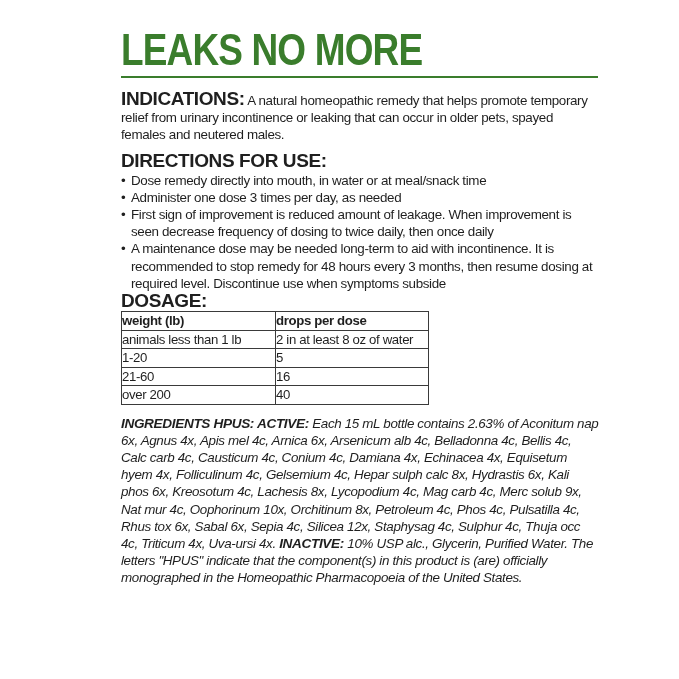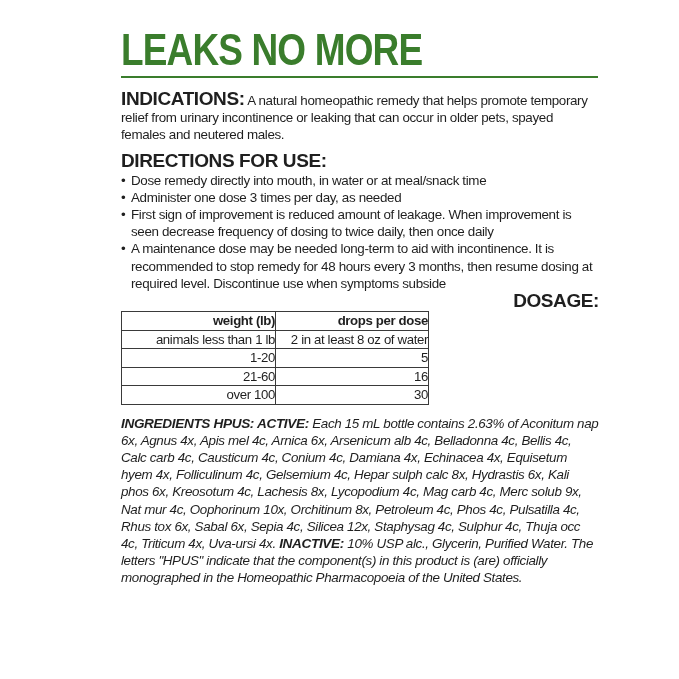--- a/index.html
+++ b/index.html
@@ -21,27 +21,27 @@
     transform-origin: left top;
   }
   .section-head {
     font-weight: bold; font-size: 19px; letter-spacing: -0.4px;
   }
   .ind { margin-top: 12px; }
   .dir-head { margin-top: 8px; display: block; line-height: 18px; }
   ul.dir { list-style: none; margin: 2px 0 0 0; padding: 0; }
   ul.dir li { position: relative; padding-left: 10px; }
   ul.dir li::before { content: "•"; position: absolute; left: 0; top: 0; }
-  .dos-head { display: block; margin-top: 0px; line-height: 18px; text-align: right; }
+  .dos-head { display: block; margin-top: 0px; line-height: 18px; }
   table.dosage {
     border-collapse: collapse; width: 308px; margin-top: 1px;
     font-size: 13.2px; letter-spacing: -0.35px;
   }
   table.dosage th, table.dosage td {
-    border: 1px solid #3a3a3a; text-align: right; padding: 0;
+    border: 1px solid #3a3a3a; text-align: left; padding: 0;
     height: 17.5px; line-height: 17px;
   }
   table.dosage th { font-weight: bold; }
   table.dosage .c1 { width: 153px; }
   .ingredients { margin-top: 10px; font-style: italic; }
   .ingredients b { font-weight: bold; font-size: 13.6px; }
   .contact { margin-top: 10px; }
   .link { color: #3a7d2c; text-decoration: none; }
 </style>
 </head>
@@ -81,22 +81,22 @@
         </tr>
         <tr>
           <td>1-20</td>
           <td>5</td>
         </tr>
         <tr>
           <td>21-60</td>
           <td>16</td>
         </tr>
         <tr>
-          <td>over 100</td>
-          <td>30</td>
+          <td>over 200</td>
+          <td>40</td>
         </tr>
       </tbody>
     </table>
   </div>
 
   <div class="body-text ingredients">
     <b>INGREDIENTS HPUS: ACTIVE:</b><span> Each 15 mL bottle contains 2.63% of Aconitum nap 6x, Agnus 4x, Apis mel 4c, Arnica 6x, Arsenicum alb 4c, Belladonna 4c, Bellis 4c, Calc carb 4c, Causticum 4c, Conium 4c, Damiana 4x, Echinacea 4x, Equisetum hyem 4x, Folliculinum 4c, Gelsemium 4c, Hepar sulph calc 8x, Hydrastis 6x, Kali phos 6x, Kreosotum 4c, Lachesis 8x, Lycopodium 4c, Mag carb 4c, Merc solub 9x, Nat mur 4c, Oophorinum 10x, Orchitinum 8x, Petroleum 4c, Phos 4c, Pulsatilla 4c, Rhus tox 6x, Sabal 6x, Sepia 4c, Silicea 12x, Staphysag 4c, Sulphur 4c, Thuja occ 4c, Triticum 4x, Uva-ursi 4x. </span><b>INACTIVE:</b><span> 10% USP alc., Glycerin, Purified Water. The letters "HPUS" indicate that the component(s) in this product is (are) officially monographed in the Homeopathic Pharmacopoeia of the United States.</span>
   </div>
 
 </div>

